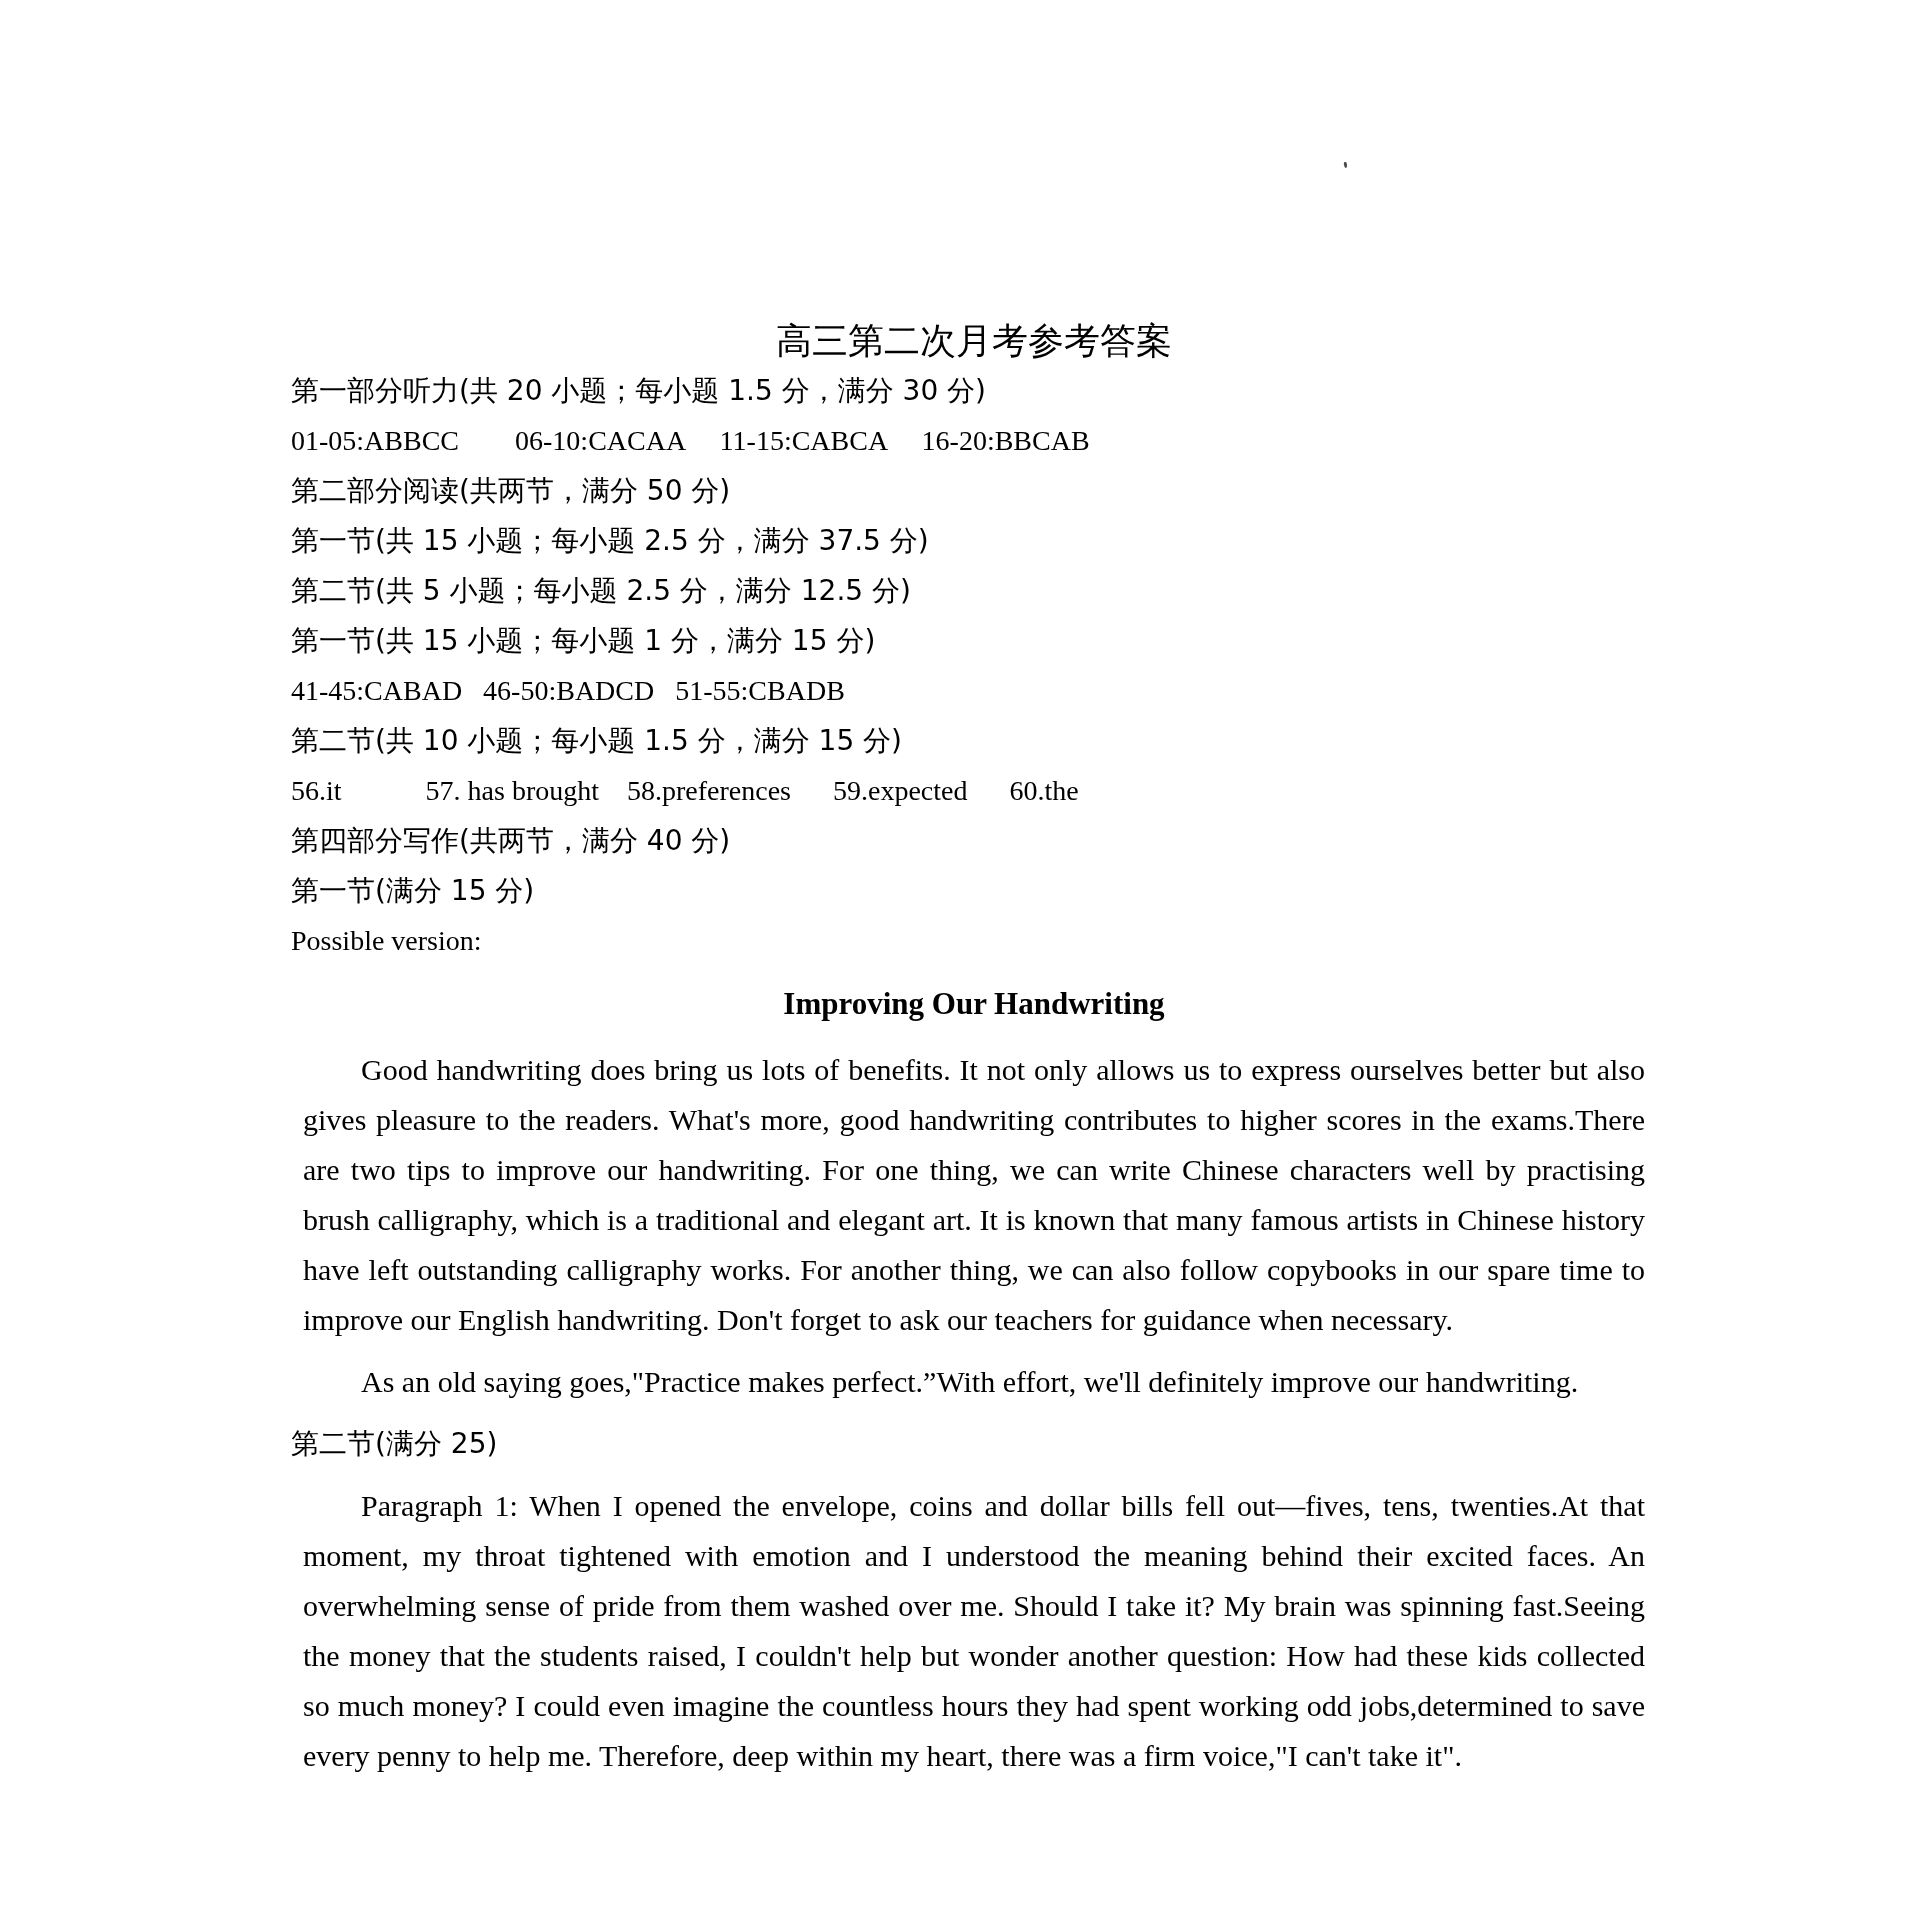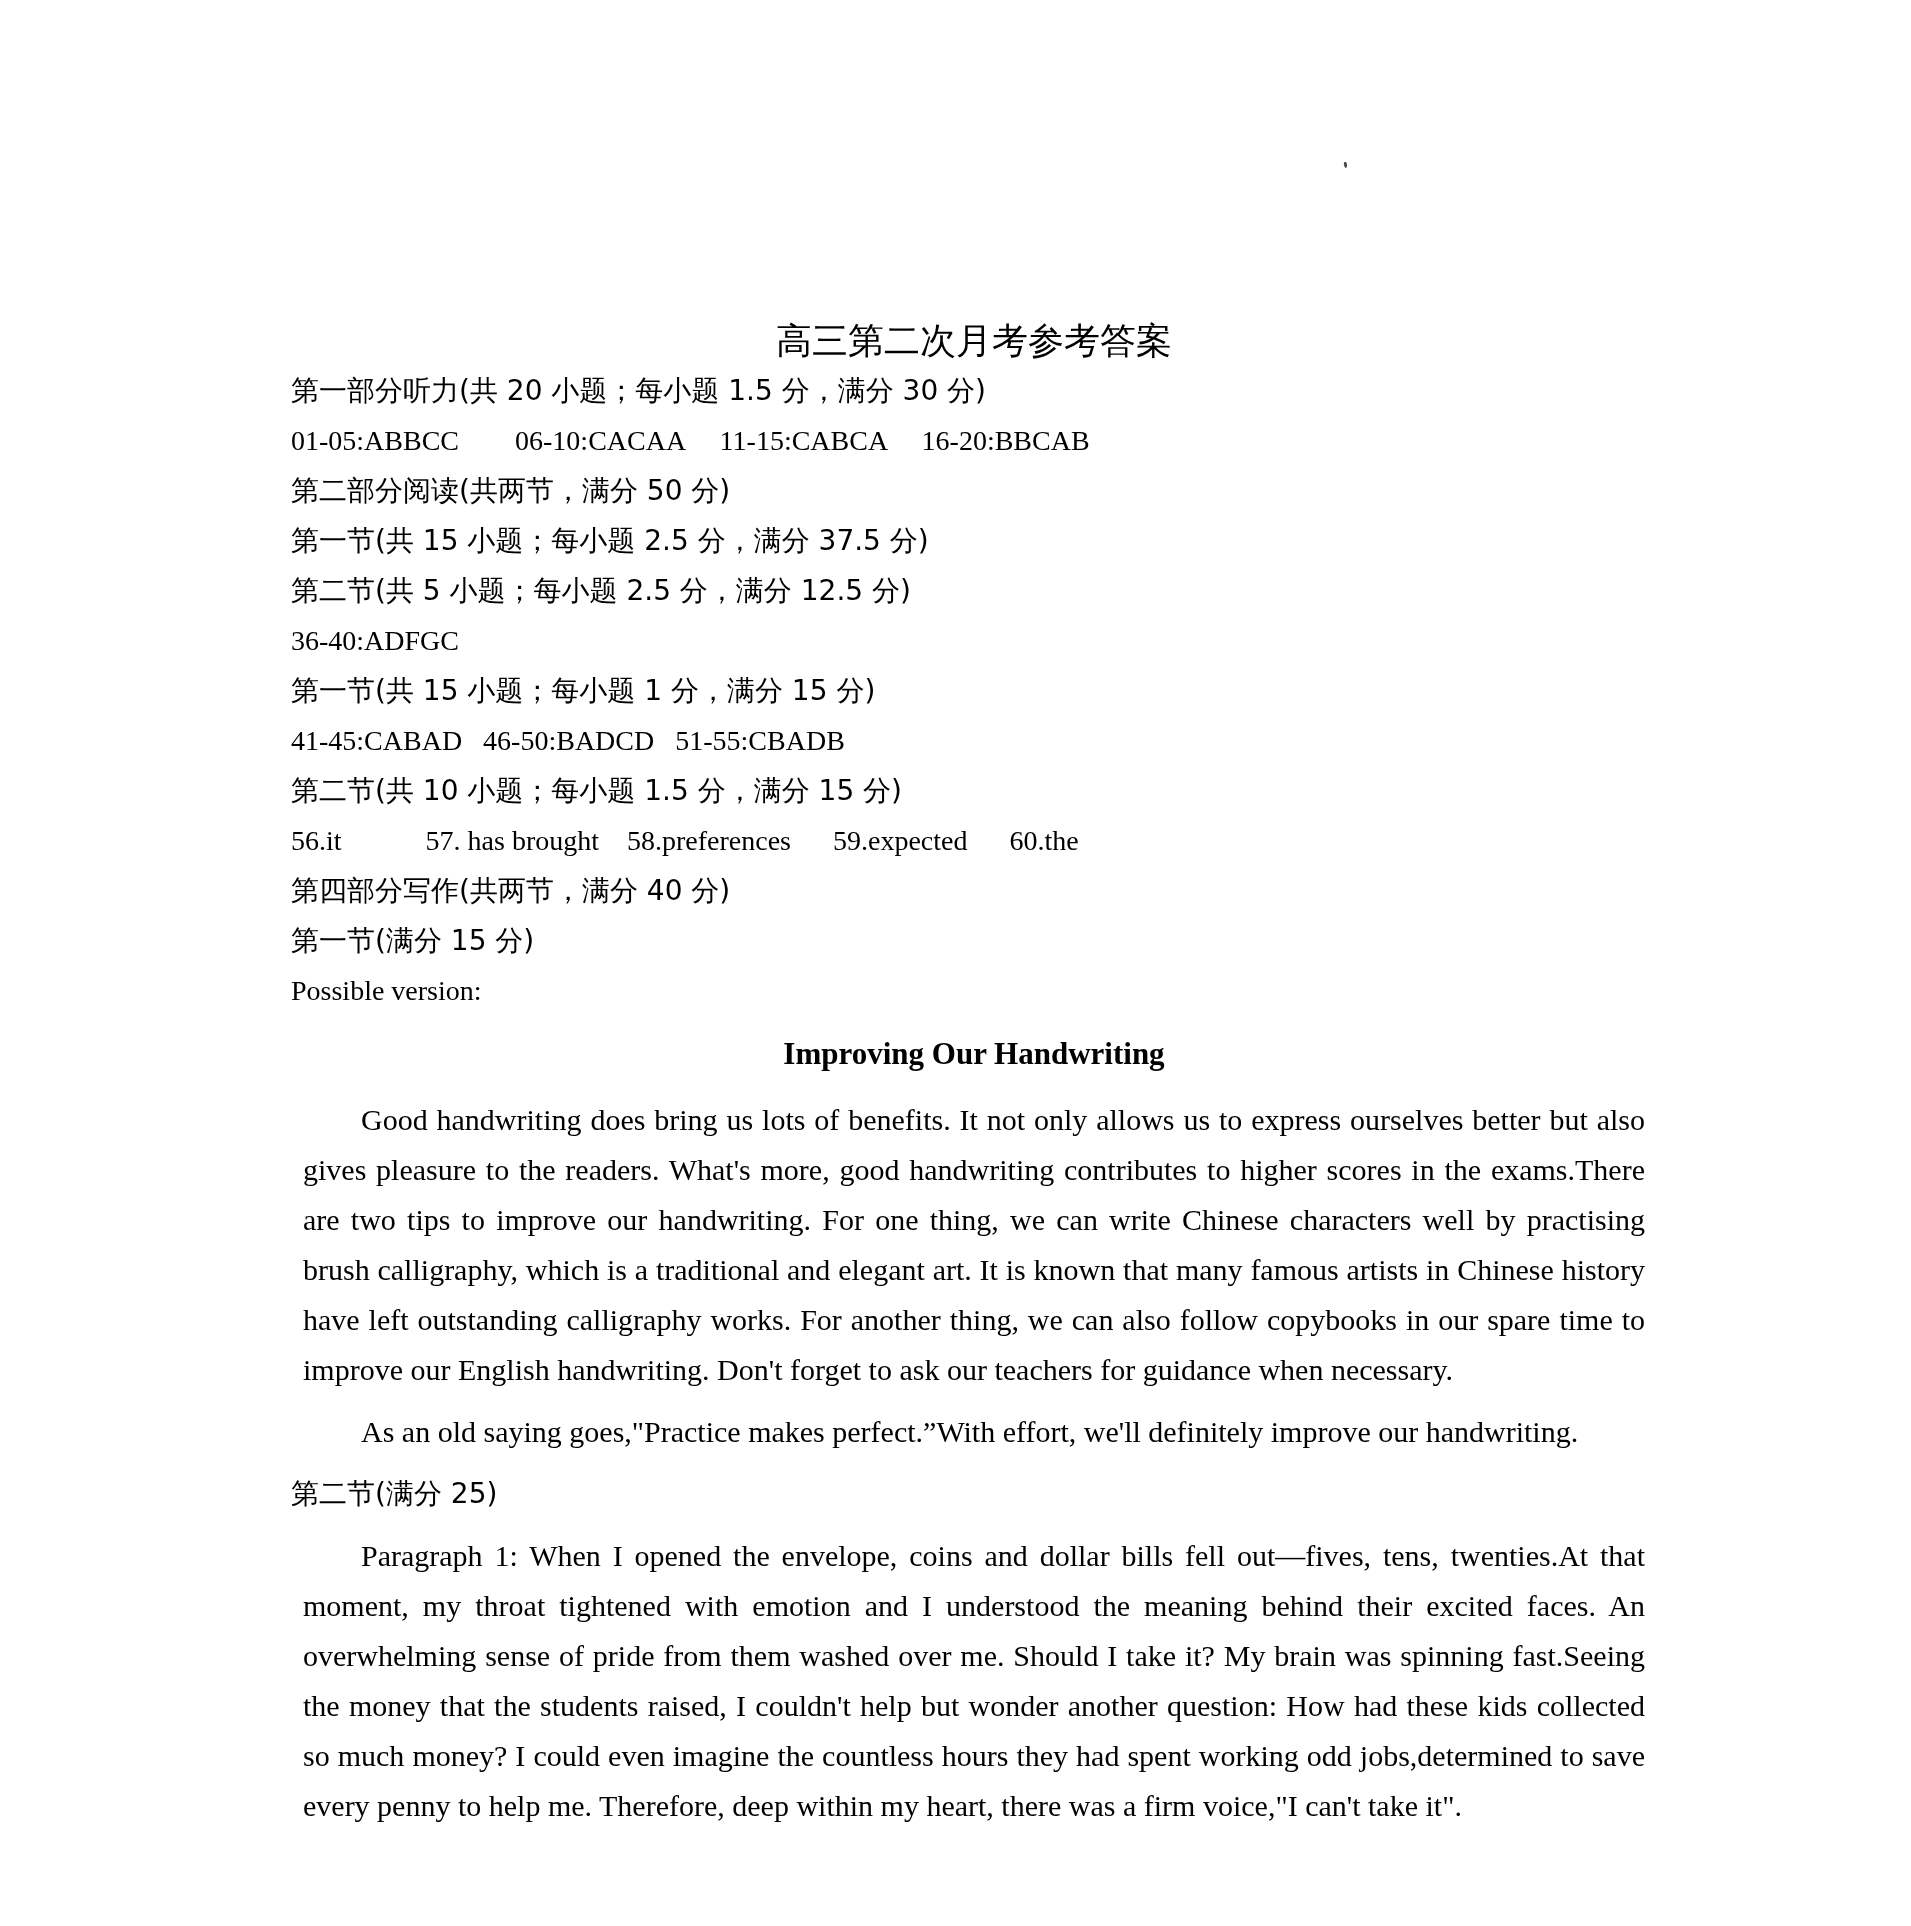--- a/index.html
+++ b/index.html
@@ -108,21 +108,20 @@
 
     <div class="line">01-05:ABBCC        06-10:CACAA     11-15:CABCA     16-20:BBCAB</div>
 
     <div class="cn">第二部分阅读(共两节，满分 50 分)</div>
 
     <div class="cn">第一节(共 15 小题；每小题 2.5 分，满分 37.5 分)</div>
 
 
     <div class="cn">第二节(共 5 小题；每小题 2.5 分，满分 12.5 分)</div>
 
-    <div class="line">36-40:ADFGC</div>
 
 
     <div class="cn">第一节(共 15 小题；每小题 1 分，满分 15 分)</div>
 
     <div class="line">41-45:CABAD   46-50:BADCD   51-55:CBADB</div>
 
     <div class="cn">第二节(共 10 小题；每小题 1.5 分，满分 15 分)</div>
 
     <div class="line">56.it            57. has brought    58.preferences      59.expected      60.the</div>
 

